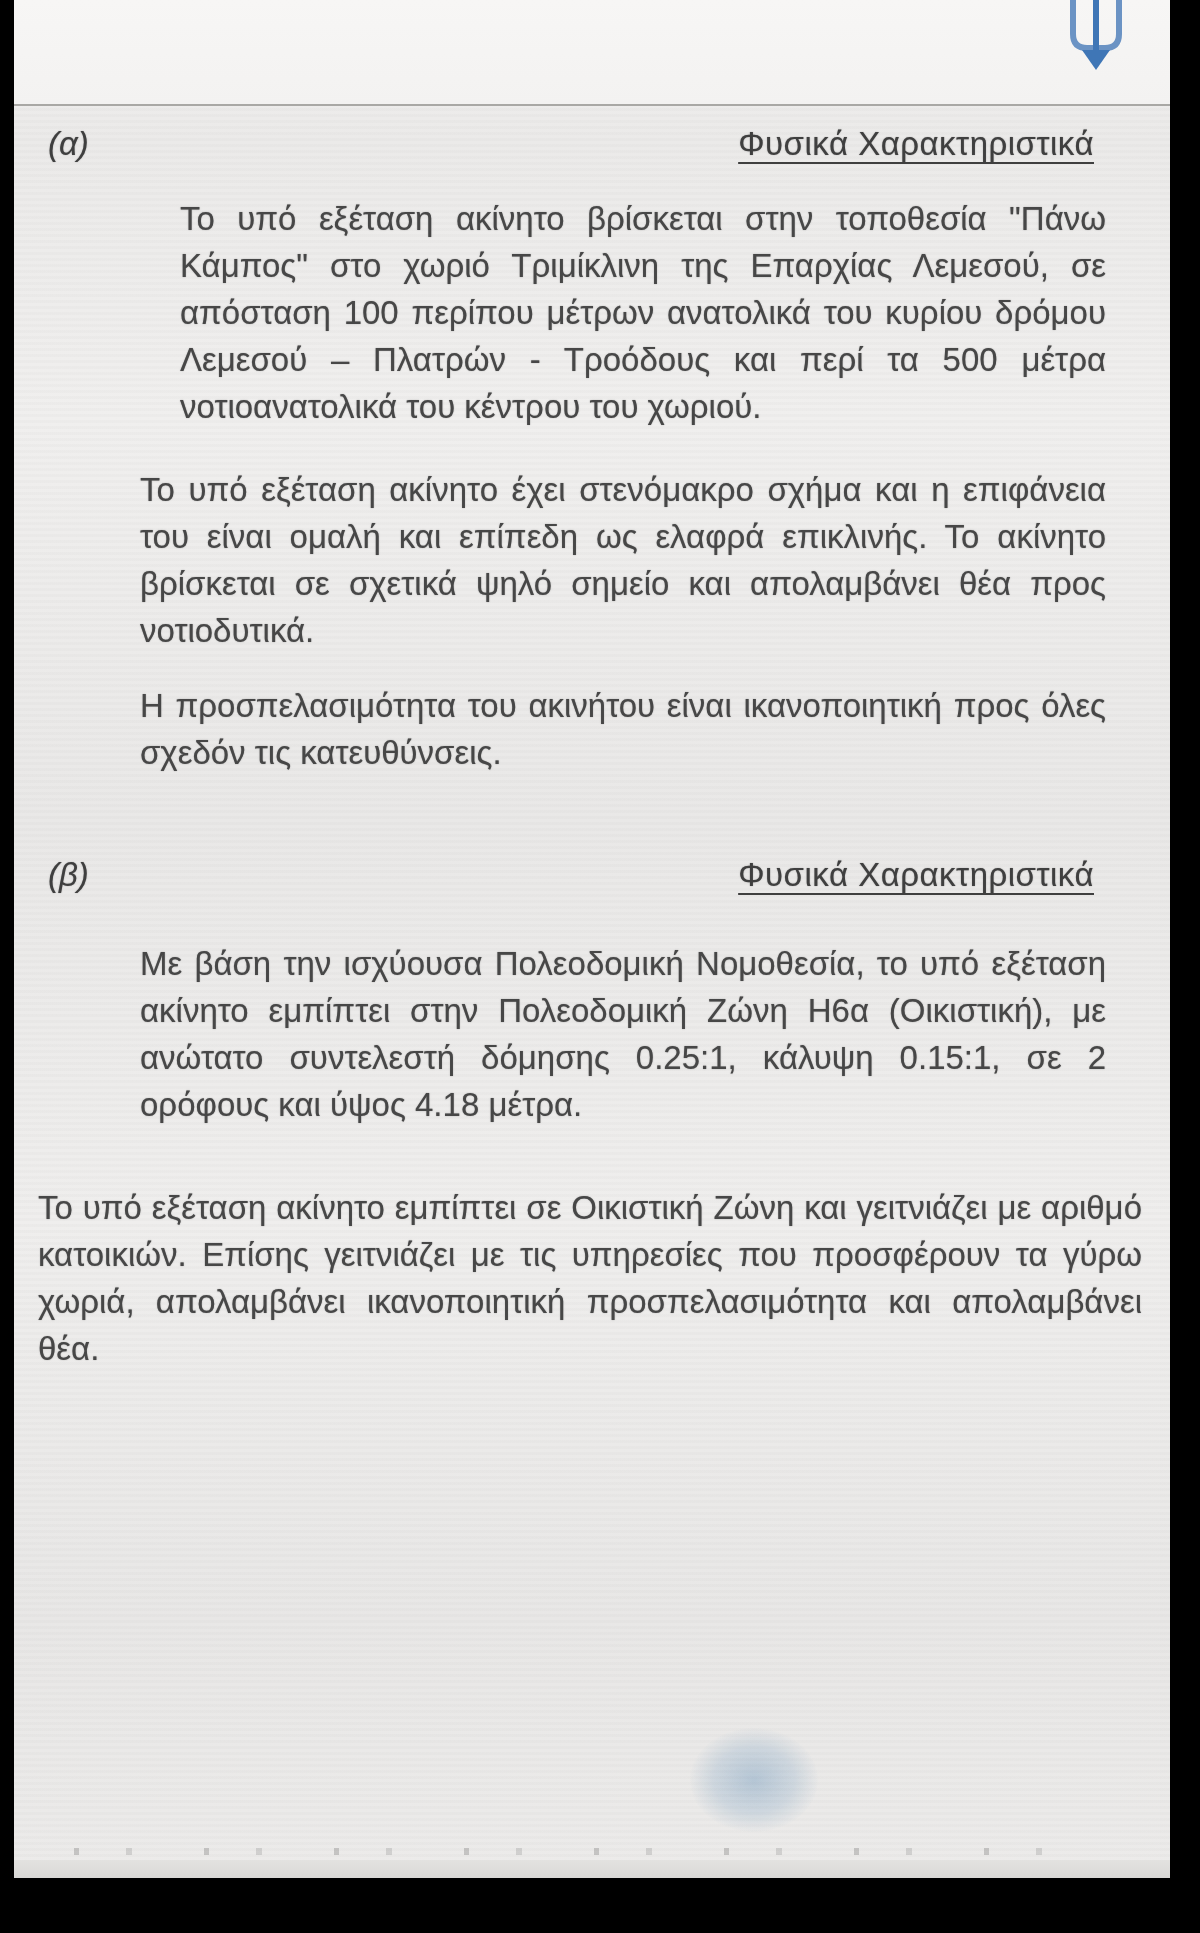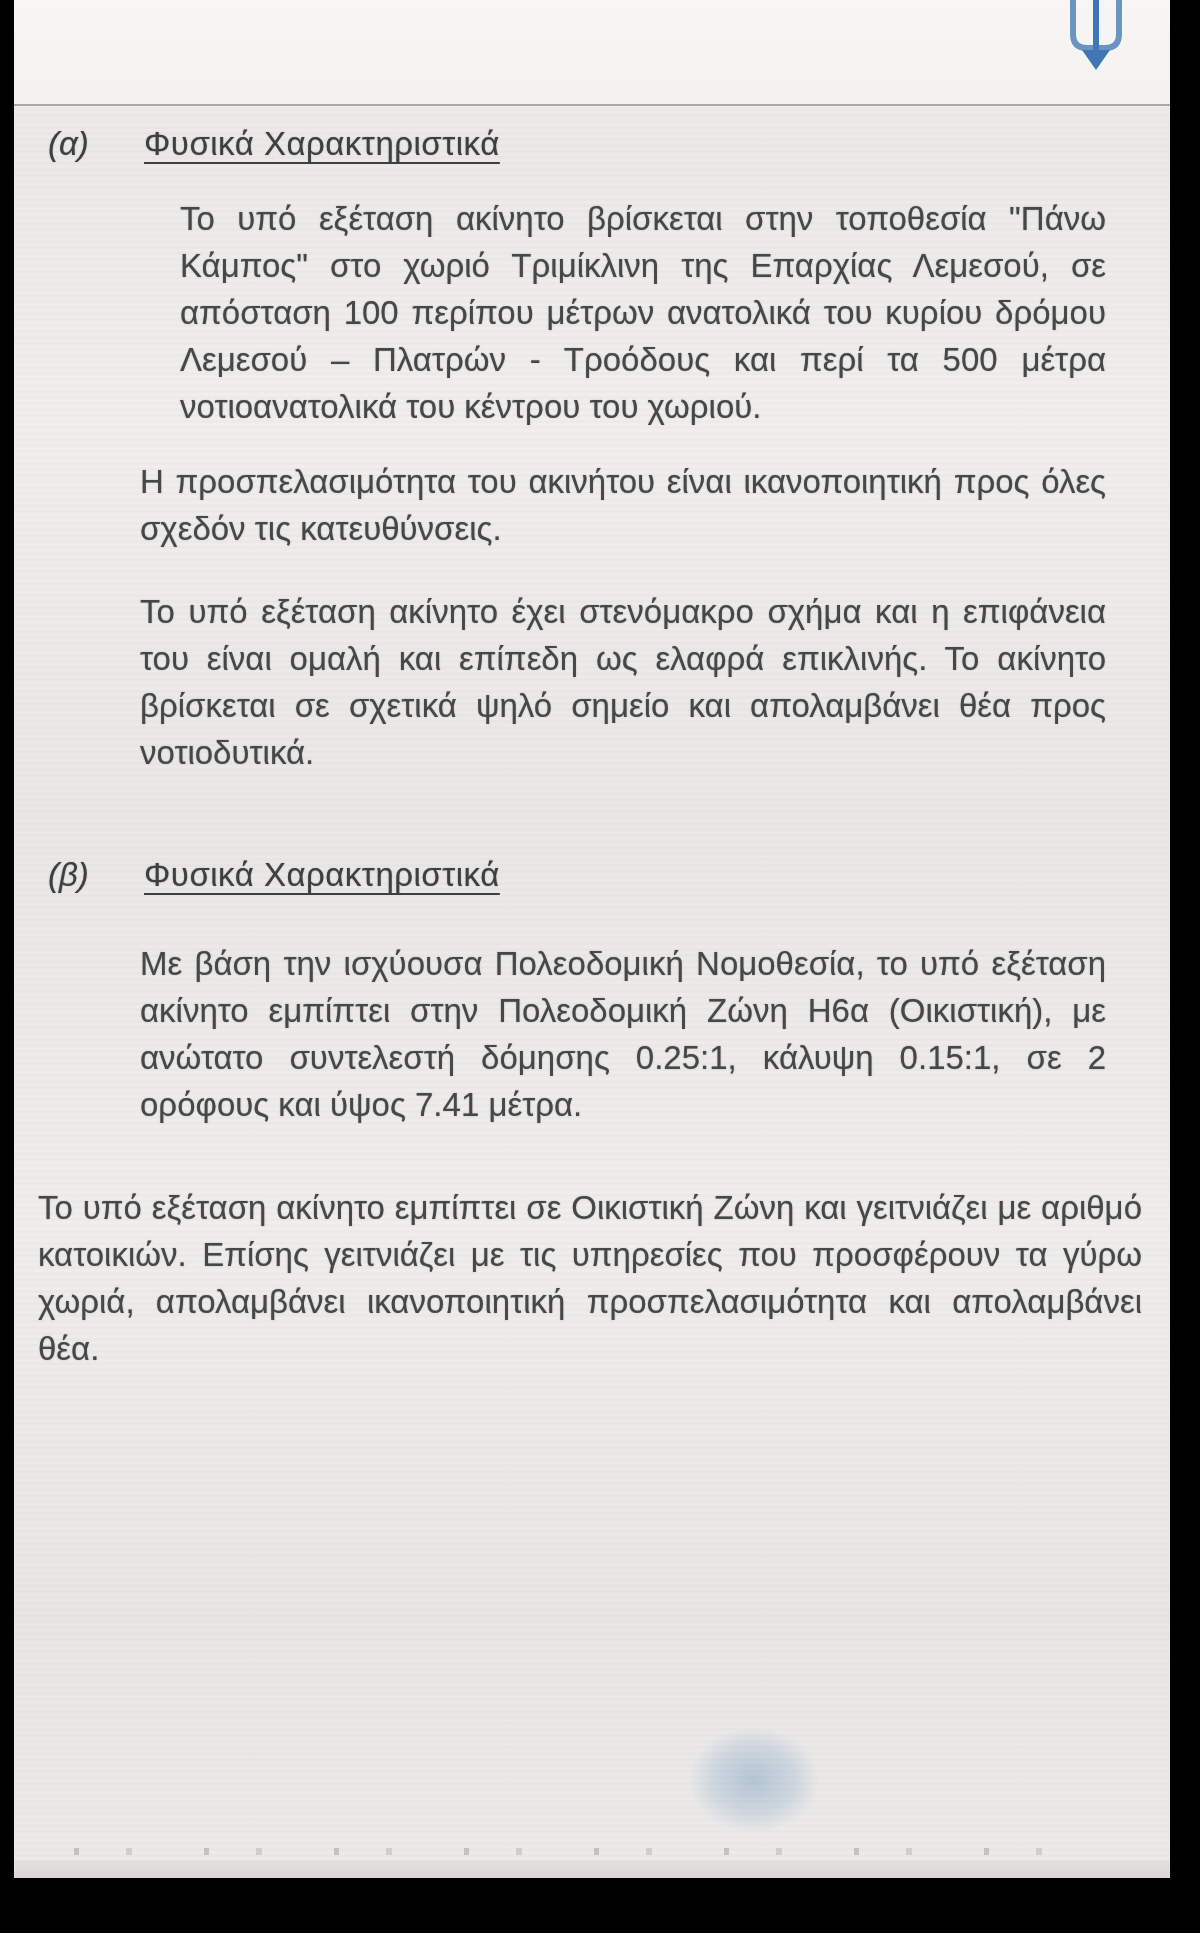--- a/index.html
+++ b/index.html
@@ -41,28 +41,29 @@
   }
   .section { position: relative; }
   .section-label {
     position: absolute;
     left: 34px; top: 0;
     font-style: italic;
     color: #3f3f3f;
   }
   .section-inner { margin-left: 126px; margin-right: 64px; }
   .section-heading {
-    margin: 4px;
+    margin: 12px;
     font-size: 33px;
     font-weight: 500;
     letter-spacing: 0.5px;
     color: #3f3f3f;
     text-decoration: underline;
     text-decoration-thickness: 2px;
     text-underline-offset: 7px;
+    text-align: right;
   }
   .para {
     margin: 0;
     text-align: justify;
     text-justify: inter-word;
   }
   .sec-a .section-heading { margin-top: 14px; }
   .sec-a .para-0 { margin-top: 28px; margin-left: 40px; }
   .sec-a .para-1 { margin-top: 31px; }
   .sec-a .para-2 { margin-top: 28px; }
@@ -116,30 +117,30 @@
         </svg>
       </span>
     </button>
   </div>
 
   <div class="section sec-a doc-text">
     <span class="section-label">(α)</span>
     <div class="section-inner">
       <h2 class="section-heading">Φυσικά Χαρακτηριστικά</h2>
       <p class="para para-0">Το υπό εξέταση ακίνητο βρίσκεται στην τοποθεσία "Πάνω Κάμπος" στο χωριό Τριμίκλινη της Επαρχίας Λεμεσού, σε απόσταση 100 περίπου μέτρων ανατολικά του κυρίου δρόμου Λεμεσού – Πλατρών - Τροόδους και περί τα 500 μέτρα νοτιοανατολικά του κέντρου του χωριού.</p>
+      <p class="para para-3">Το υπό εξέταση ακίνητο έχει στενόμακρο σχήμα και η επιφάνεια του είναι ομαλή και επίπεδη ως ελαφρά επικλινής. Το ακίνητο βρίσκεται σε σχετικά ψηλό σημείο και απολαμβάνει θέα προς νοτιοδυτικά.</p>
       <p class="para para-2">Η προσπελασιμότητα του ακινήτου είναι ικανοποιητική προς όλες σχεδόν τις κατευθύνσεις.</p>
-      <p class="para para-3">Το υπό εξέταση ακίνητο έχει στενόμακρο σχήμα και η επιφάνεια του είναι ομαλή και επίπεδη ως ελαφρά επικλινής. Το ακίνητο βρίσκεται σε σχετικά ψηλό σημείο και απολαμβάνει θέα προς νοτιοδυτικά.</p>
     </div>
   </div>
 
   <div class="section sec-b doc-text">
     <span class="section-label">(β)</span>
     <div class="section-inner">
       <h2 class="section-heading">Φυσικά Χαρακτηριστικά</h2>
-      <p class="para para-0">Με βάση την ισχύουσα Πολεοδομική Νομοθεσία, το υπό εξέταση ακίνητο εμπίπτει στην Πολεοδομική Ζώνη Η6α (Οικιστική), με ανώτατο συντελεστή δόμησης 0.25:1, κάλυψη 0.15:1, σε 2 ορόφους και ύψος 7.41 μέτρα.</p>
+      <p class="para para-0">Με βάση την ισχύουσα Πολεοδομική Νομοθεσία, το υπό εξέταση ακίνητο εμπίπτει στην Πολεοδομική Ζώνη Η6α (Οικιστική), με ανώτατο συντελεστή δόμησης 0.25:1, κάλυψη 0.15:1, σε 2 ορόφους και ύψος 4.18 μέτρα.</p>
     </div>
   </div>
 
   <p class="footer-para doc-text">Το υπό εξέταση ακίνητο εμπίπτει σε Οικιστική Ζώνη και γειτνιάζει με αριθμό κατοικιών. Επίσης γειτνιάζει με τις υπηρεσίες που προσφέρουν τα γύρω χωριά, απολαμβάνει ικανοποιητική προσπελασιμότητα και απολαμβάνει θέα.</p>
 
   <div class="watermark"></div>
   <div class="cutoff-line"></div>
   <div class="bottom-strip"></div>
 
 </div>

